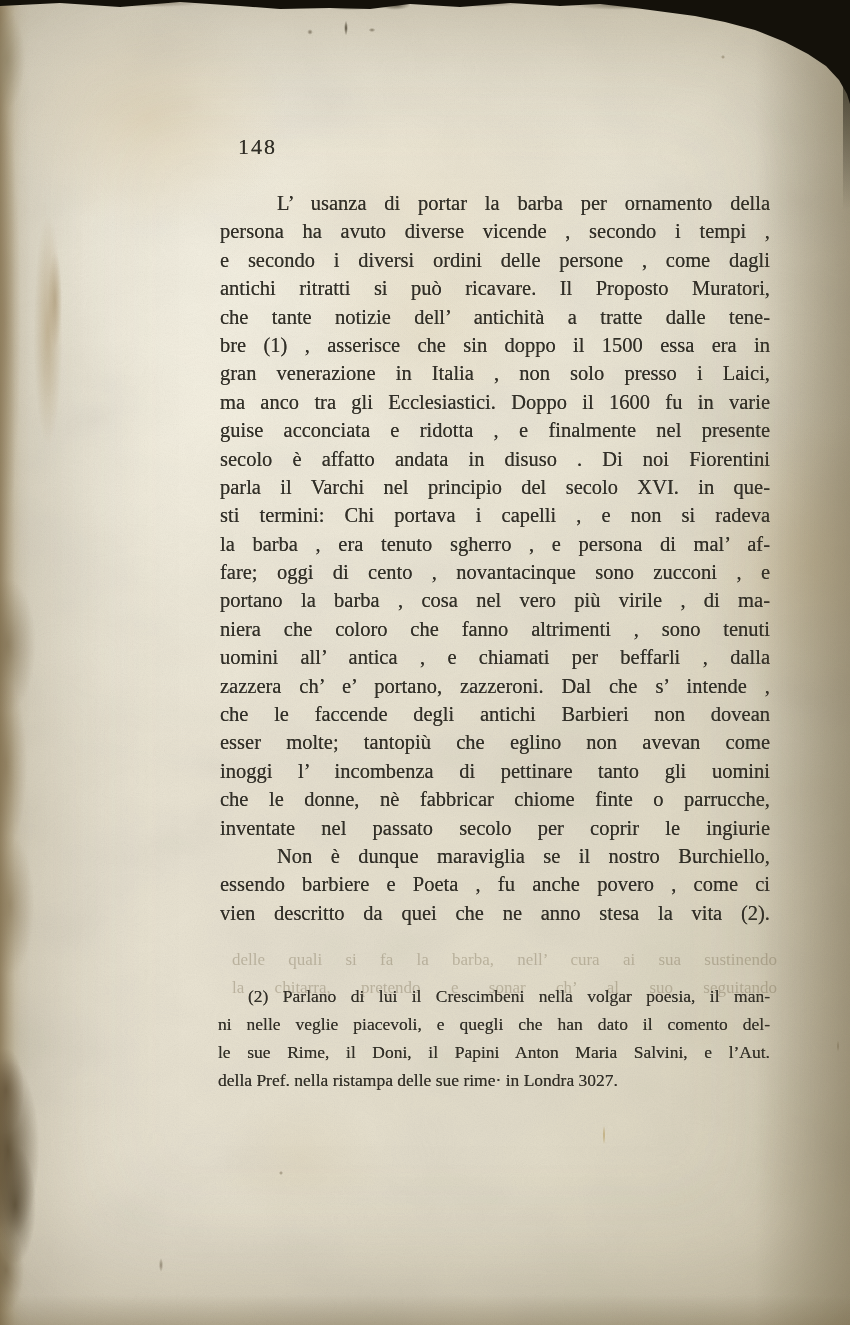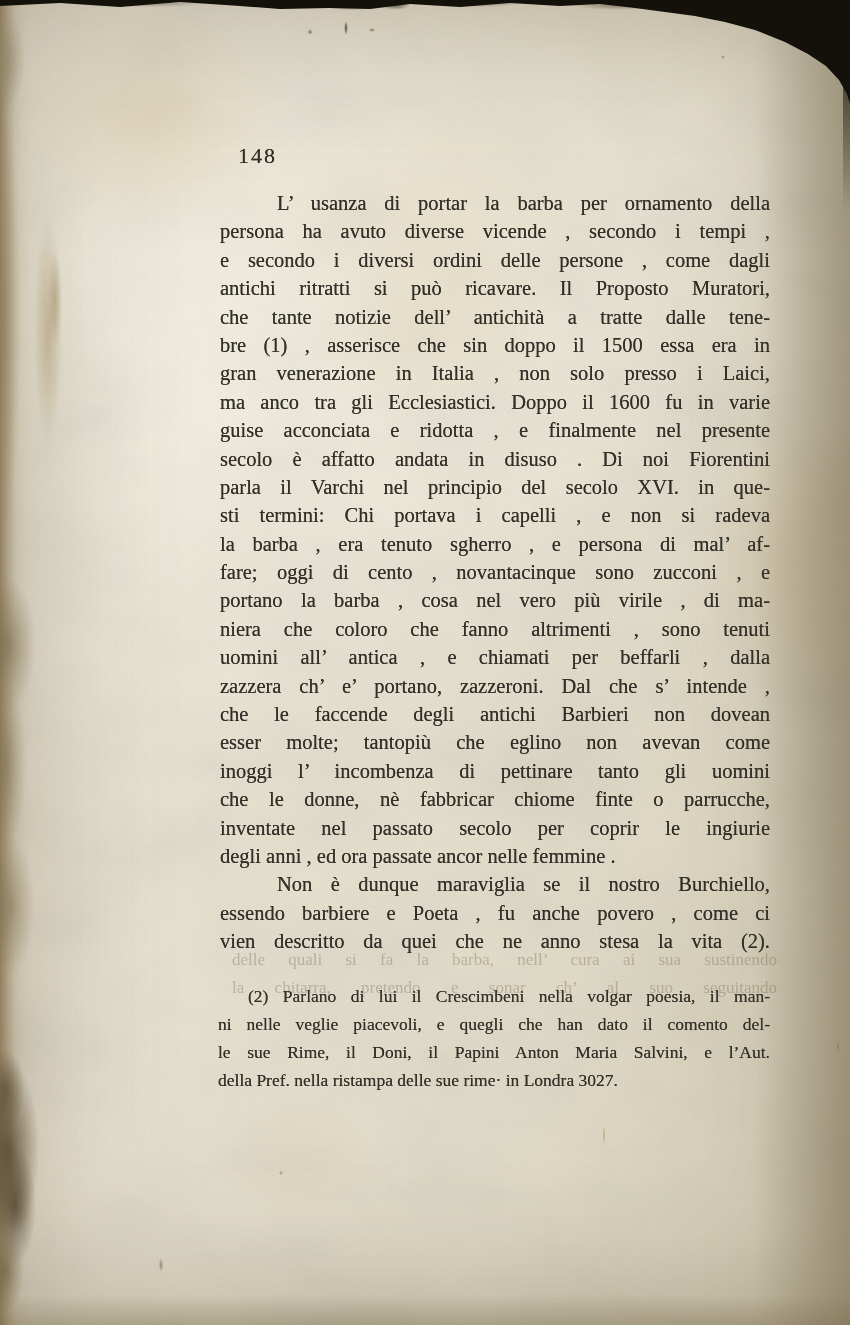--- a/index.html
+++ b/index.html
@@ -74,21 +74,21 @@
       radial-gradient(4px 4px at 310px 32px, rgba(60,50,30,.60), transparent 70%),
       radial-gradient(5px 3px at 372px 30px, rgba(55,45,25,.55), transparent 70%),
       radial-gradient(3px 3px at 723px 57px, rgba(90,75,45,.50), transparent 70%),
       radial-gradient(2px 14px at 604px 1135px, rgba(176,150,88,.8), transparent 70%),
       radial-gradient(3px 10px at 161px 1265px, rgba(70,58,35,.50), transparent 70%),
       radial-gradient(3px 3px at 281px 1173px, rgba(80,66,40,.50), transparent 70%),
       radial-gradient(2px 8px at 838px 1046px, rgba(100,85,50,.45), transparent 70%);}
   
   .ink{color:#312f28;}
   .page-number{
-    position:absolute;left:238px;top:143px;font-size:22px;letter-spacing:2px;
+    position:absolute;left:238px;top:134px;font-size:22px;letter-spacing:2px;
     text-shadow:0 0 .5px rgba(45,42,32,.8);}
   .body-text{
     position:absolute;left:220px;top:189px;width:550px;font-size:20.5px;
     text-shadow:0 0 .5px rgba(45,42,32,.75);}
   .body-text .line{height:28.4px;line-height:28.4px;text-align:justify;text-align-last:justify;}
   .footnotes{
     position:absolute;left:218px;top:982px;width:552px;font-size:17.5px;
     text-shadow:0 0 .4px rgba(45,42,32,.7);}
   .footnotes .line{height:28px;line-height:28px;text-align:justify;text-align-last:justify;}
   .line.indent{padding-left:57px;}
@@ -154,21 +154,20 @@
         <div class="line">fare; oggi di cento , novantacinque sono zucconi , e</div>
         <div class="line">portano la barba , cosa nel vero più virile , di ma-</div>
         <div class="line">niera che coloro che fanno altrimenti , sono tenuti</div>
         <div class="line">uomini all’ antica , e chiamati per beffarli , dalla</div>
         <div class="line">zazzera ch’ e’ portano, zazzeroni. Dal che s’ intende ,</div>
         <div class="line">che le faccende degli antichi Barbieri non dovean</div>
         <div class="line">esser molte; tantopiù che eglino non avevan come</div>
         <div class="line">inoggi l’ incombenza di pettinare tanto gli uomini</div>
         <div class="line">che le donne, nè fabbricar chiome finte o parrucche,</div>
         <div class="line">inventate nel passato secolo per coprir le ingiurie</div>
-        <div class="line no-justify">degli anni , ed ora passate ancor nelle femmine .</div>
         <div class="line indent">Non è dunque maraviglia se il nostro Burchiello,</div>
         <div class="line">essendo barbiere e Poeta , fu anche povero , come ci</div>
         <div class="line">vien descritto da quei che ne anno stesa la vita (2).</div>
       </div>
 
     <div class="footnotes ink">
 
         <div class="line indent">(2) Parlano di lui il Crescimbeni nella volgar poesia, il man-</div>
         <div class="line">ni nelle veglie piacevoli, e quegli che han dato il comento del-</div>
         <div class="line">le sue Rime, il Doni, il Papini Anton Maria Salvini, e l’Aut.</div>

